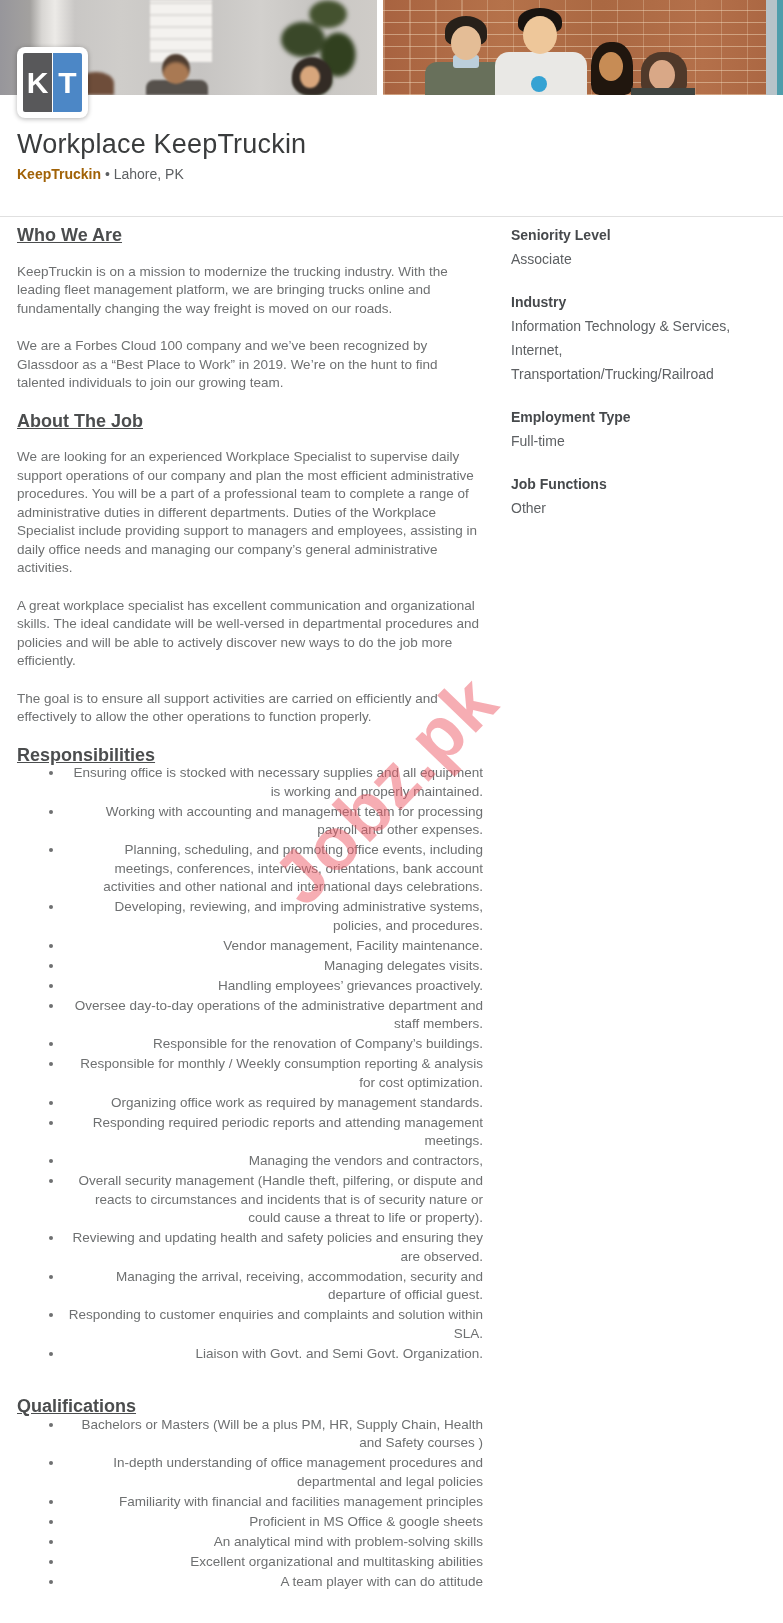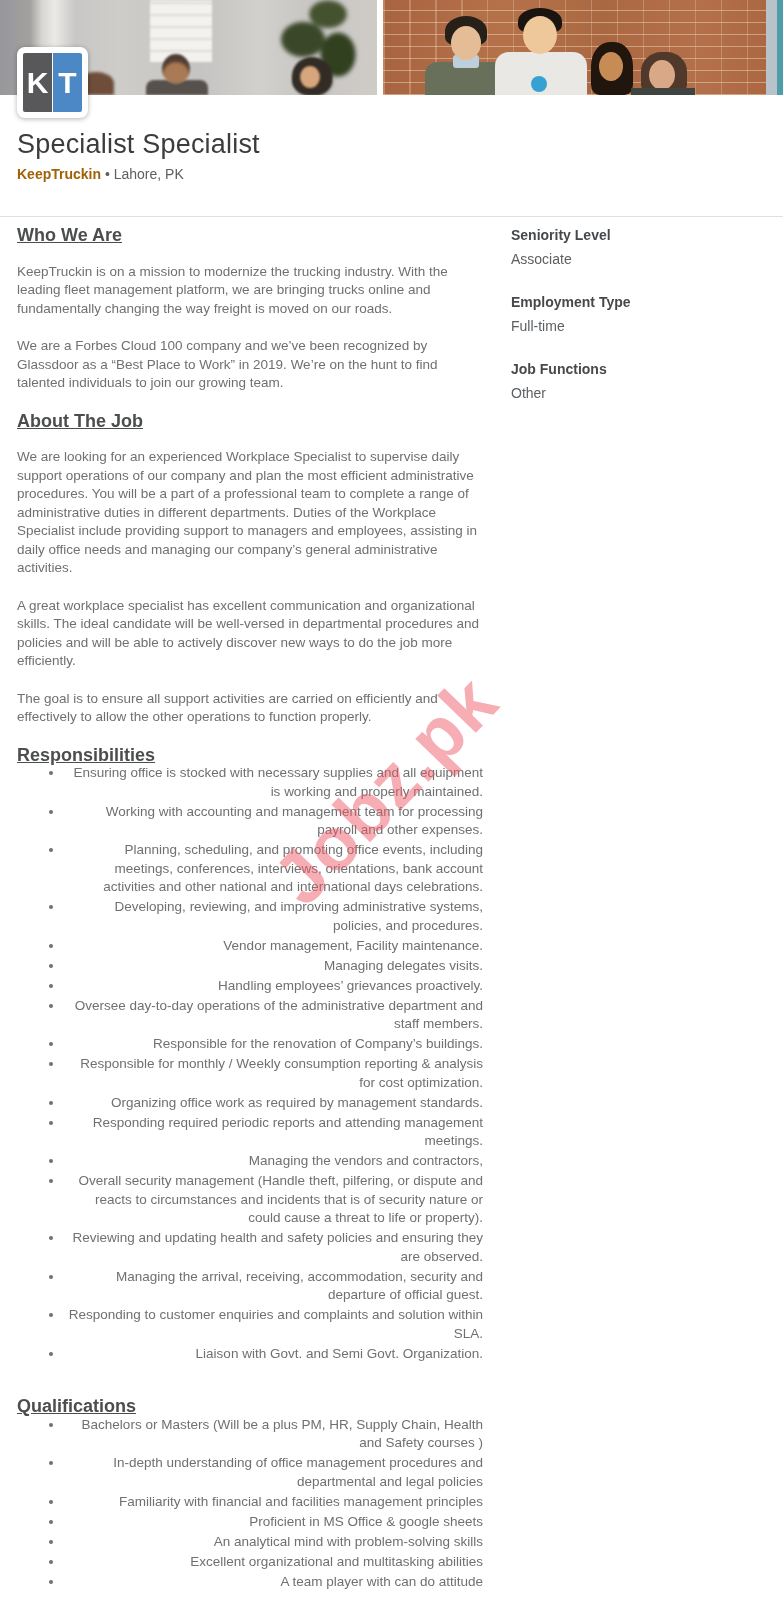--- a/index.html
+++ b/index.html
@@ -116,21 +116,21 @@
       <div class="pr-strip-teal"></div>
     </div>
   </div>
 
   <div class="logo-card">
     <div class="logo-half logo-k">K</div>
     <div class="logo-half logo-t">T</div>
   </div>
 
   <div class="header">
-    <h1 class="job-title">Specialist Specialist</h1>
+    <h1 class="job-title">Workplace KeepTruckin</h1>
     <div class="subtitle">
       <span class="company">KeepTruckin</span>
       <span>•</span>
       <span>Lahore, PK</span>
     </div>
   </div>
   <div class="divider"></div>
 
   <div class="content">
 
@@ -191,20 +191,28 @@
     </div>
 
     <aside class="side-col">
       <div class="group">
         <div class="group-label">Seniority Level</div>
         <div class="group-values">
             <div>Associate</div>
           </div>
       </div>
       <div class="group">
+        <div class="group-label">Industry</div>
+        <div class="group-values">
+            <div>Information Technology &amp; Services,</div>
+            <div>Internet,</div>
+            <div>Transportation/Trucking/Railroad</div>
+          </div>
+      </div>
+      <div class="group">
         <div class="group-label">Employment Type</div>
         <div class="group-values">
             <div>Full-time</div>
           </div>
       </div>
       <div class="group">
         <div class="group-label">Job Functions</div>
         <div class="group-values">
             <div>Other</div>
           </div>

